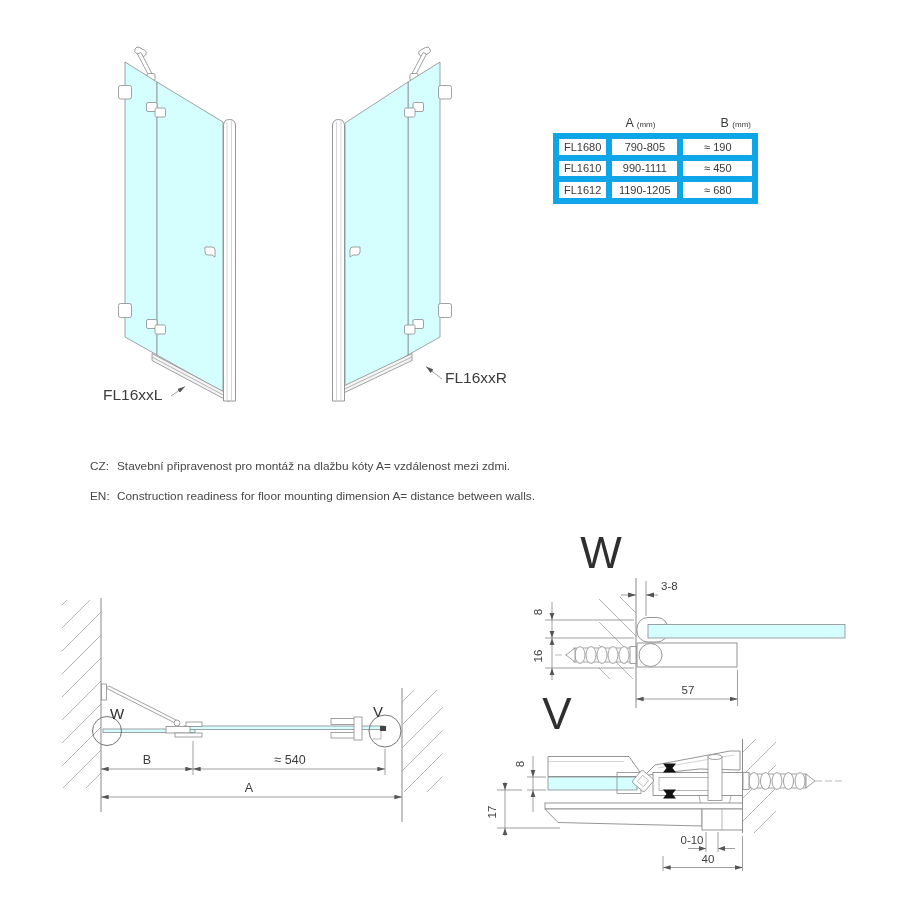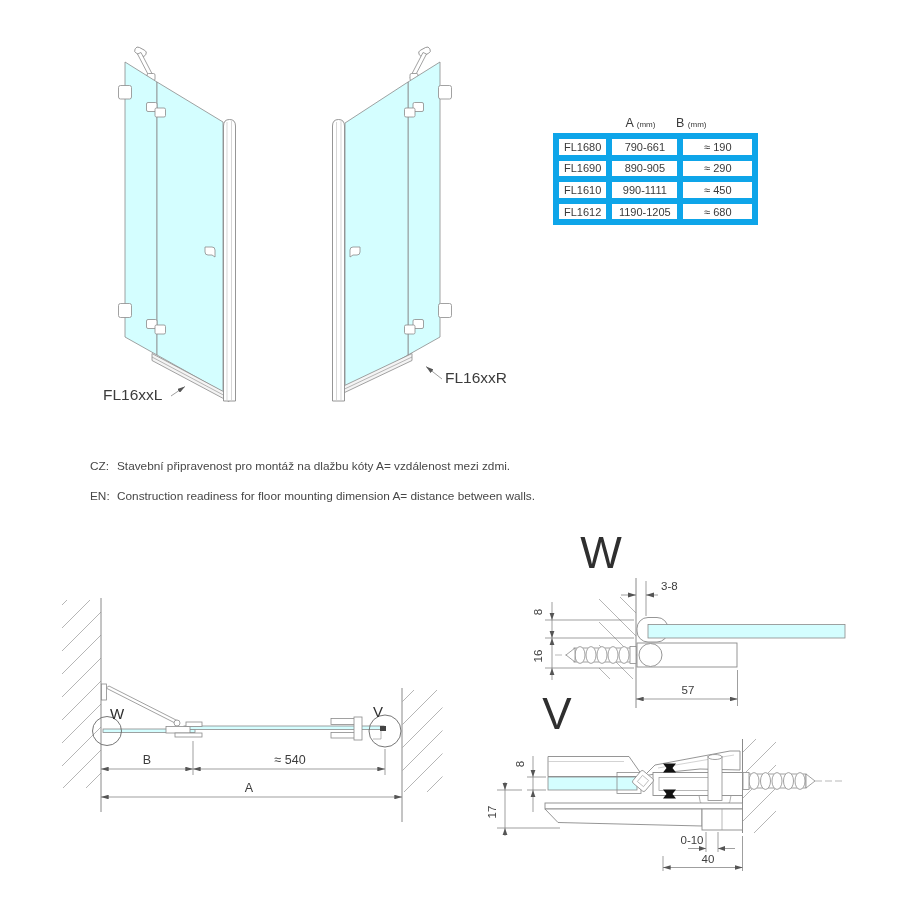--- a/index.html
+++ b/index.html
@@ -20,21 +20,21 @@
   .big {font-size:44px;fill:#2f2f2f;}
   .circlbl{font-size:15px;fill:#2f2f2f;}
   .mdl {font-size:15.5px;fill:#3c3c3c;}
   .dash{stroke-dasharray:7 3;}
   .gasket{fill:#111;stroke:none;}
   
   .size-table{position:absolute;left:553px;top:116px;color:#3a3a3a;}
   .size-table .thead{display:flex;font-size:12.5px;height:17px;}
   .size-table .thead .h1{width:52px;}
   .size-table .thead .h2{width:71px;text-align:center;}
-  .size-table .thead .h3{width:75px;text-align:left;}
+  .size-table .thead .h3{width:75px;text-align:right;}
   .size-table .unit{font-size:8px;}
   .size-table table{border-collapse:collapse;font-size:11px;color:#3a3a3a;}
   .size-table td{border:6px solid #0ea5e9;height:15.6px;padding:0 5px;white-space:nowrap;}
   .size-table td.c{text-align:center;}
   .size-table col.m{width:52px}.size-table col.a{width:71px}.size-table col.b{width:75px}
   
   .note{position:absolute;left:90px;font-size:11.8px;color:#474747;white-space:nowrap;}
   .note .pfx{display:inline-block;width:27px;}
 </style>
 </head>
@@ -124,27 +124,22 @@
   </div>
   <table>
     <colgroup>
           <col class="m">
           <col class="a">
           <col class="b">
         </colgroup>
     <tbody>
           <tr>
       <td>FL1680</td>
-      <td class="c">790-661</td>
+      <td class="c">790-805</td>
       <td class="c">≈ 190</td>
-          </tr>
-    <tr>
-      <td>FL1690</td>
-      <td class="c">890-905</td>
-      <td class="c">≈ 290</td>
           </tr>
     <tr>
       <td>FL1610</td>
       <td class="c">990-1111</td>
       <td class="c">≈ 450</td>
           </tr>
     <tr>
       <td>FL1612</td>
       <td class="c">1190-1205</td>
       <td class="c">≈ 680</td>

